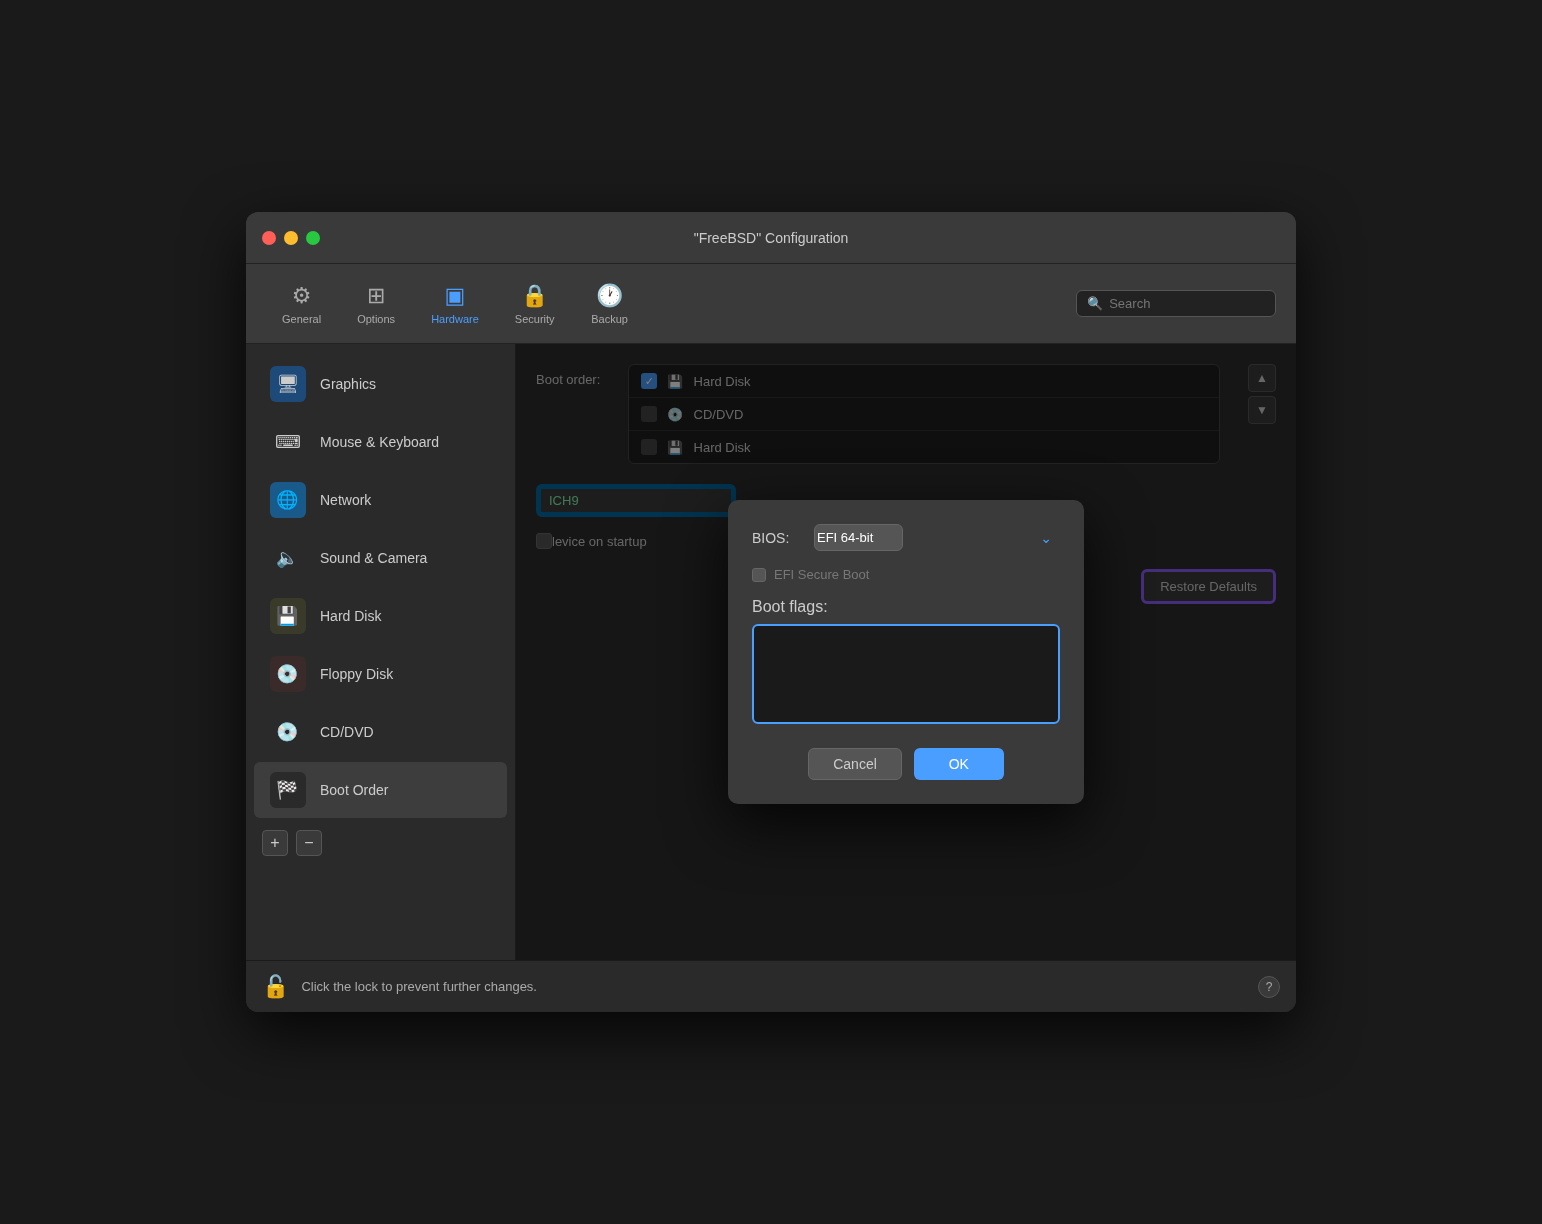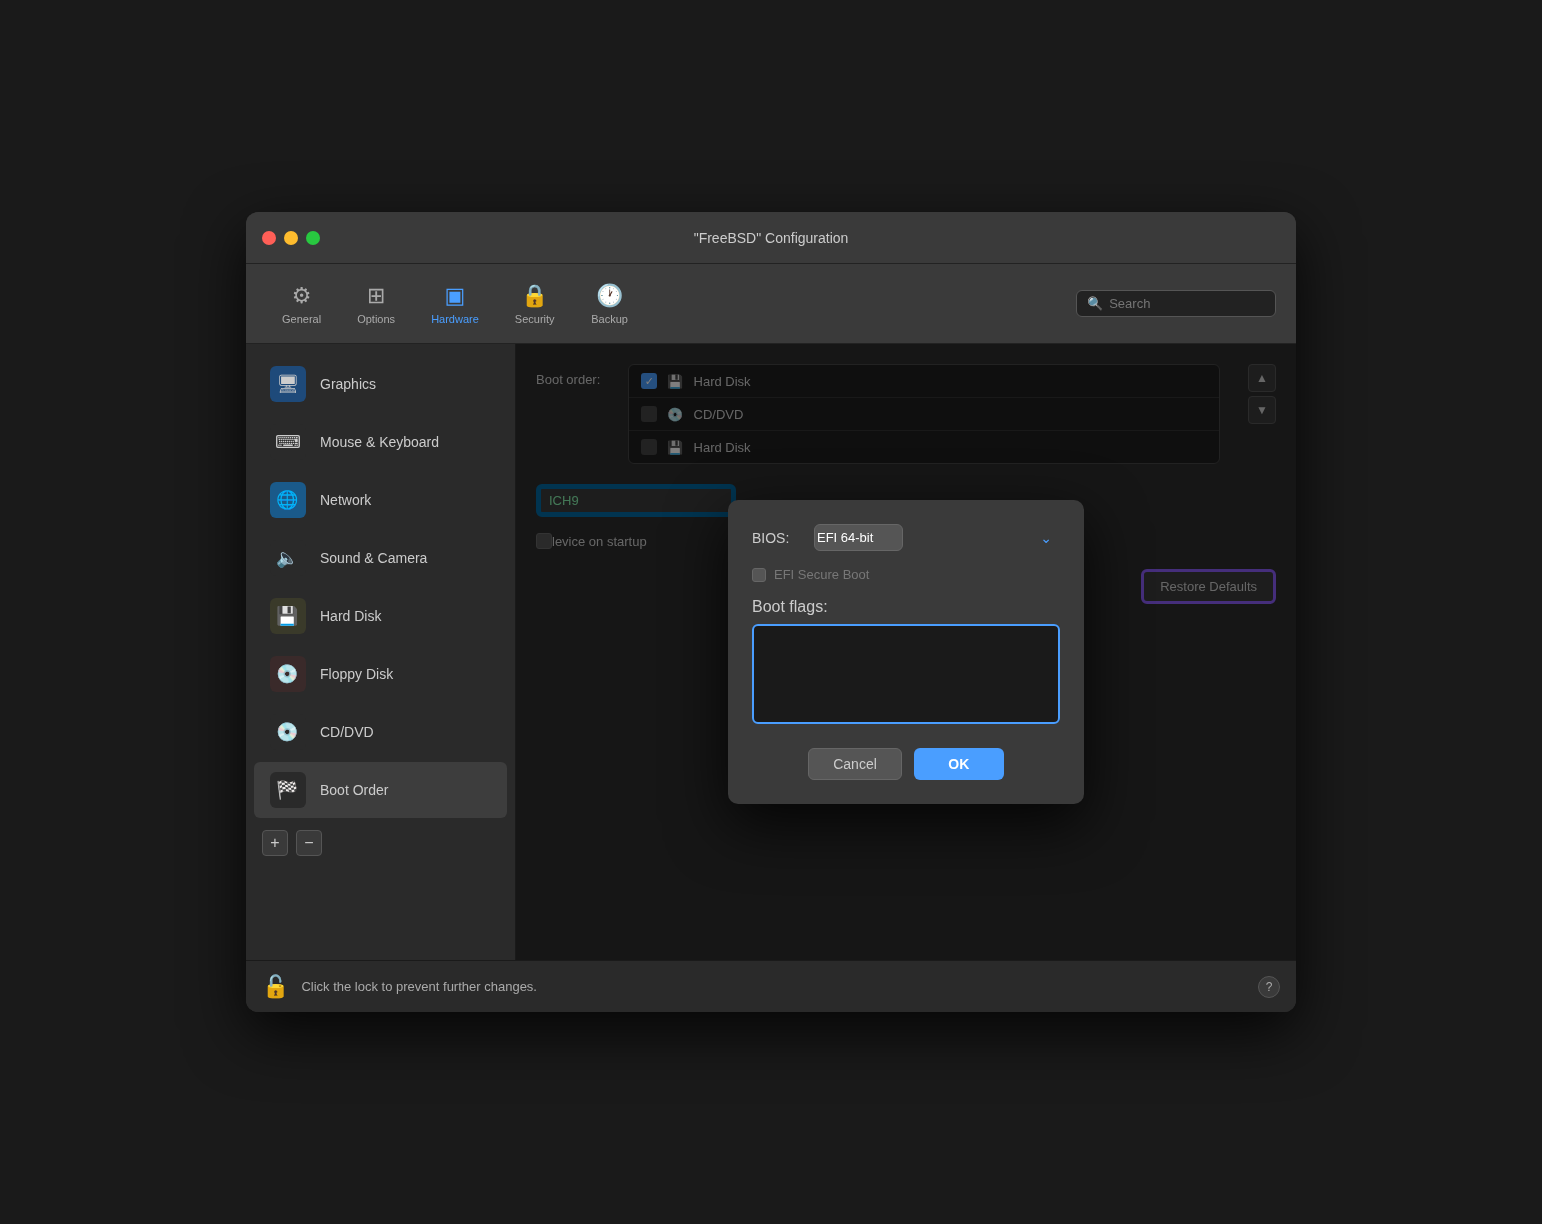--- a/index.html
+++ b/index.html
@@ -416,21 +416,21 @@
     }
     .modal-ok-btn {
       background: #4a9eff;
       border: none;
       border-radius: 6px;
       color: #fff;
       padding: 7px 24px;
       font-size: 14px;
       cursor: pointer;
       min-width: 90px;
-      font-weight: 700;
+      font-weight: 400;
     }
     
     .icon-graphics { background: #1e4a7a; }
     .icon-mouse { background: #2a2a2a; }
     .icon-network { background: #1a5a8a; }
     .icon-sound { background: #2a2a2a; }
     .icon-harddisk { background: #3a3a2a; }
     .icon-floppy { background: #3a2a2a; }
     .icon-cddvd { background: #2a2a2a; }
     .icon-bootorder { background: #2a2a2a; }

